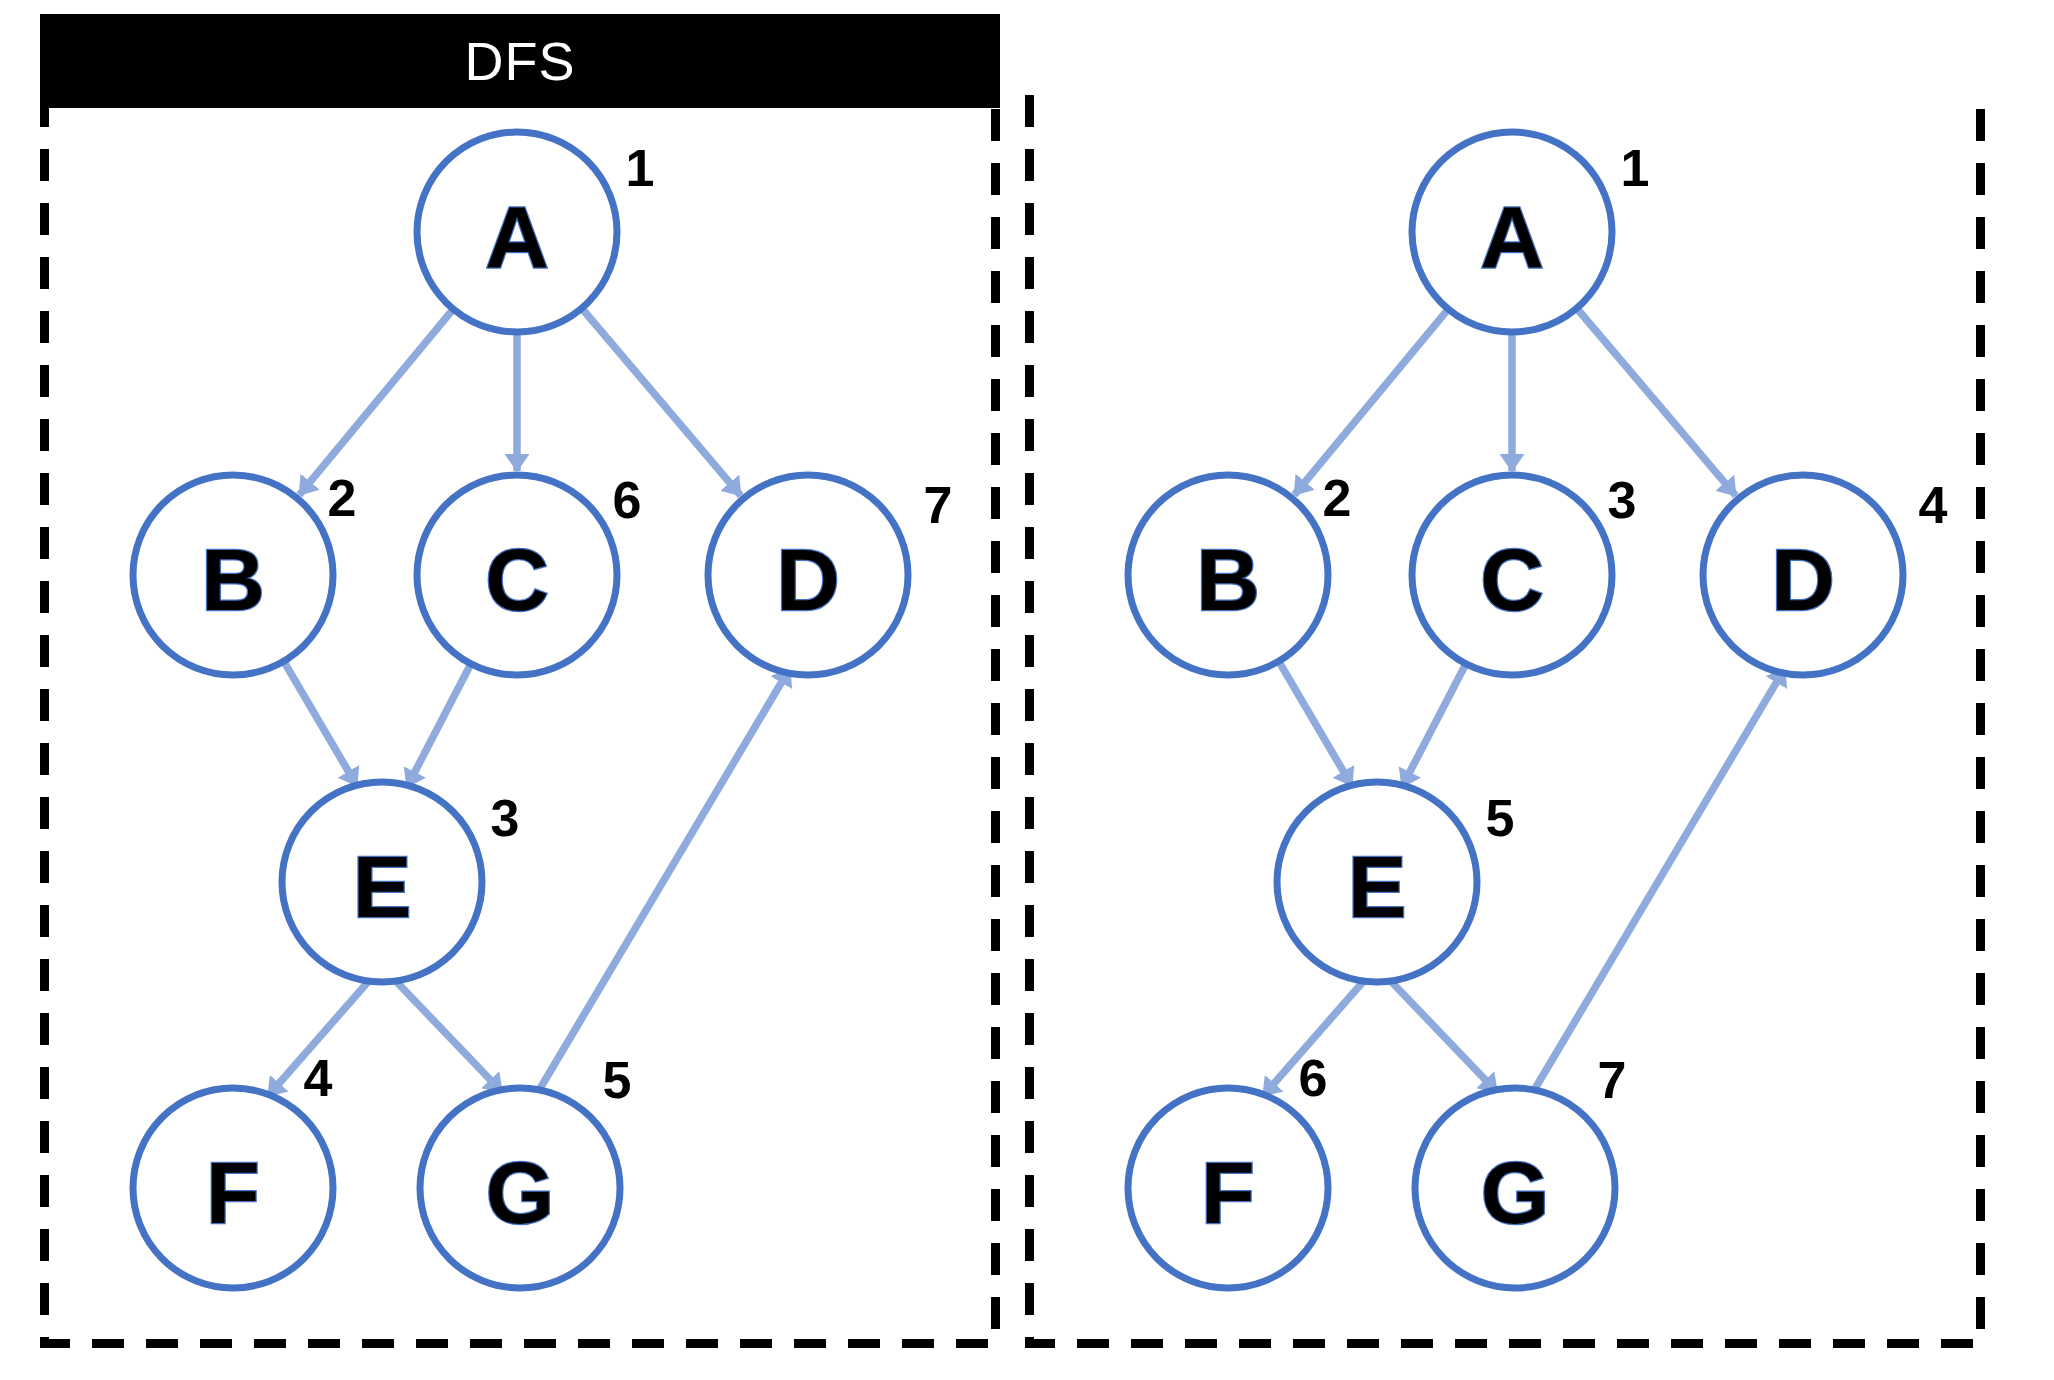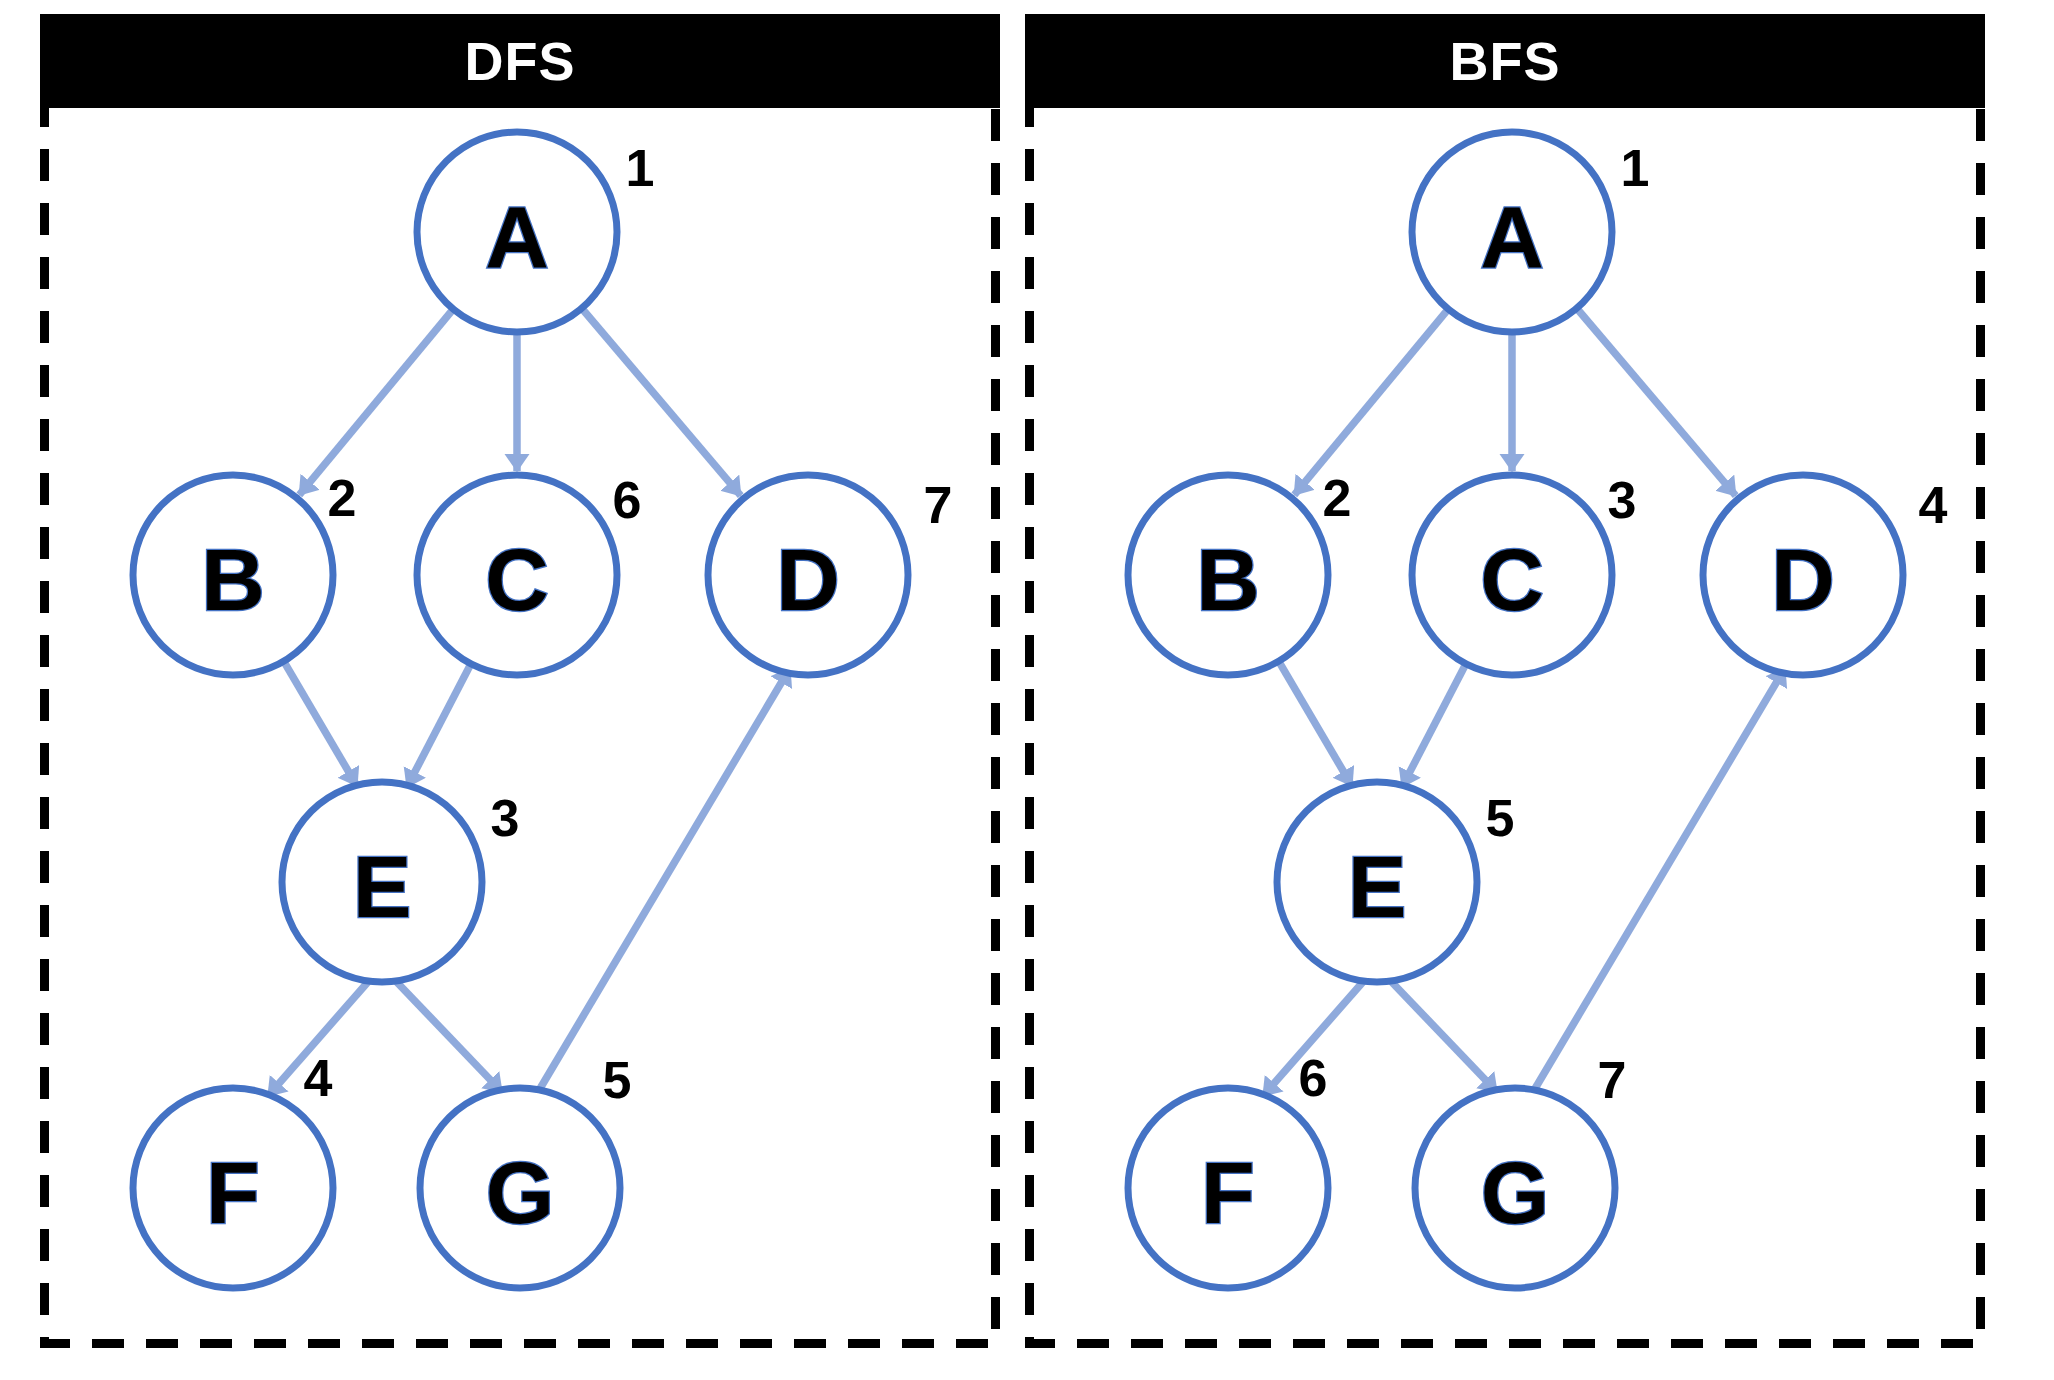--- a/index.html
+++ b/index.html
@@ -23,21 +23,21 @@
     height: 1380px;
   }
   .panel-header {
     position: absolute;
     background: #000000;
     color: #ffffff;
     display: flex;
     align-items: center;
     justify-content: center;
     font-size: 54px;
-    font-weight: bold;
+    font-weight: normal;
     letter-spacing: 1px;
     z-index: 2;
   }
   .node-letter {
     font-family: "Liberation Sans", sans-serif;
     font-size: 88px;
     font-weight: bold;
   }
   .visit-number {
     font-family: "Liberation Sans", sans-serif;
@@ -113,16 +113,13 @@
       <text x="1228" y="1192" text-anchor="middle" dominant-baseline="central" fill="#000000" stroke="#4472C4" stroke-width="2.5" paint-order="stroke" class="node-letter">F</text>
       <text x="1313" y="1078" text-anchor="middle" dominant-baseline="central" fill="#000000" class="visit-number">6</text>
       <circle cx="1515" cy="1188" r="100" fill="#FFFFFF" stroke="#4472C4" stroke-width="7"></circle>
       <text x="1515" y="1192" text-anchor="middle" dominant-baseline="central" fill="#000000" stroke="#4472C4" stroke-width="2.5" paint-order="stroke" class="node-letter">G</text>
       <text x="1612" y="1080" text-anchor="middle" dominant-baseline="central" fill="#000000" class="visit-number">7</text>
     </svg>
 
   <div class="panel-header" id="header-dfs" style="left: 40px; top: 14px; width: 960px; height: 94px; background: rgb(0, 0, 0); color: rgb(255, 255, 255);">
     <span>DFS</span>
   </div>
-  <div class="panel-header" id="header-bfs" style="left: 1025px; top: 14px; width: 960px; height: 94px; background: rgb(0, 0, 0); color: rgb(255, 255, 255);">
-    <span>BFS</span>
-  </div>
 </div>
 
 </body></html>

